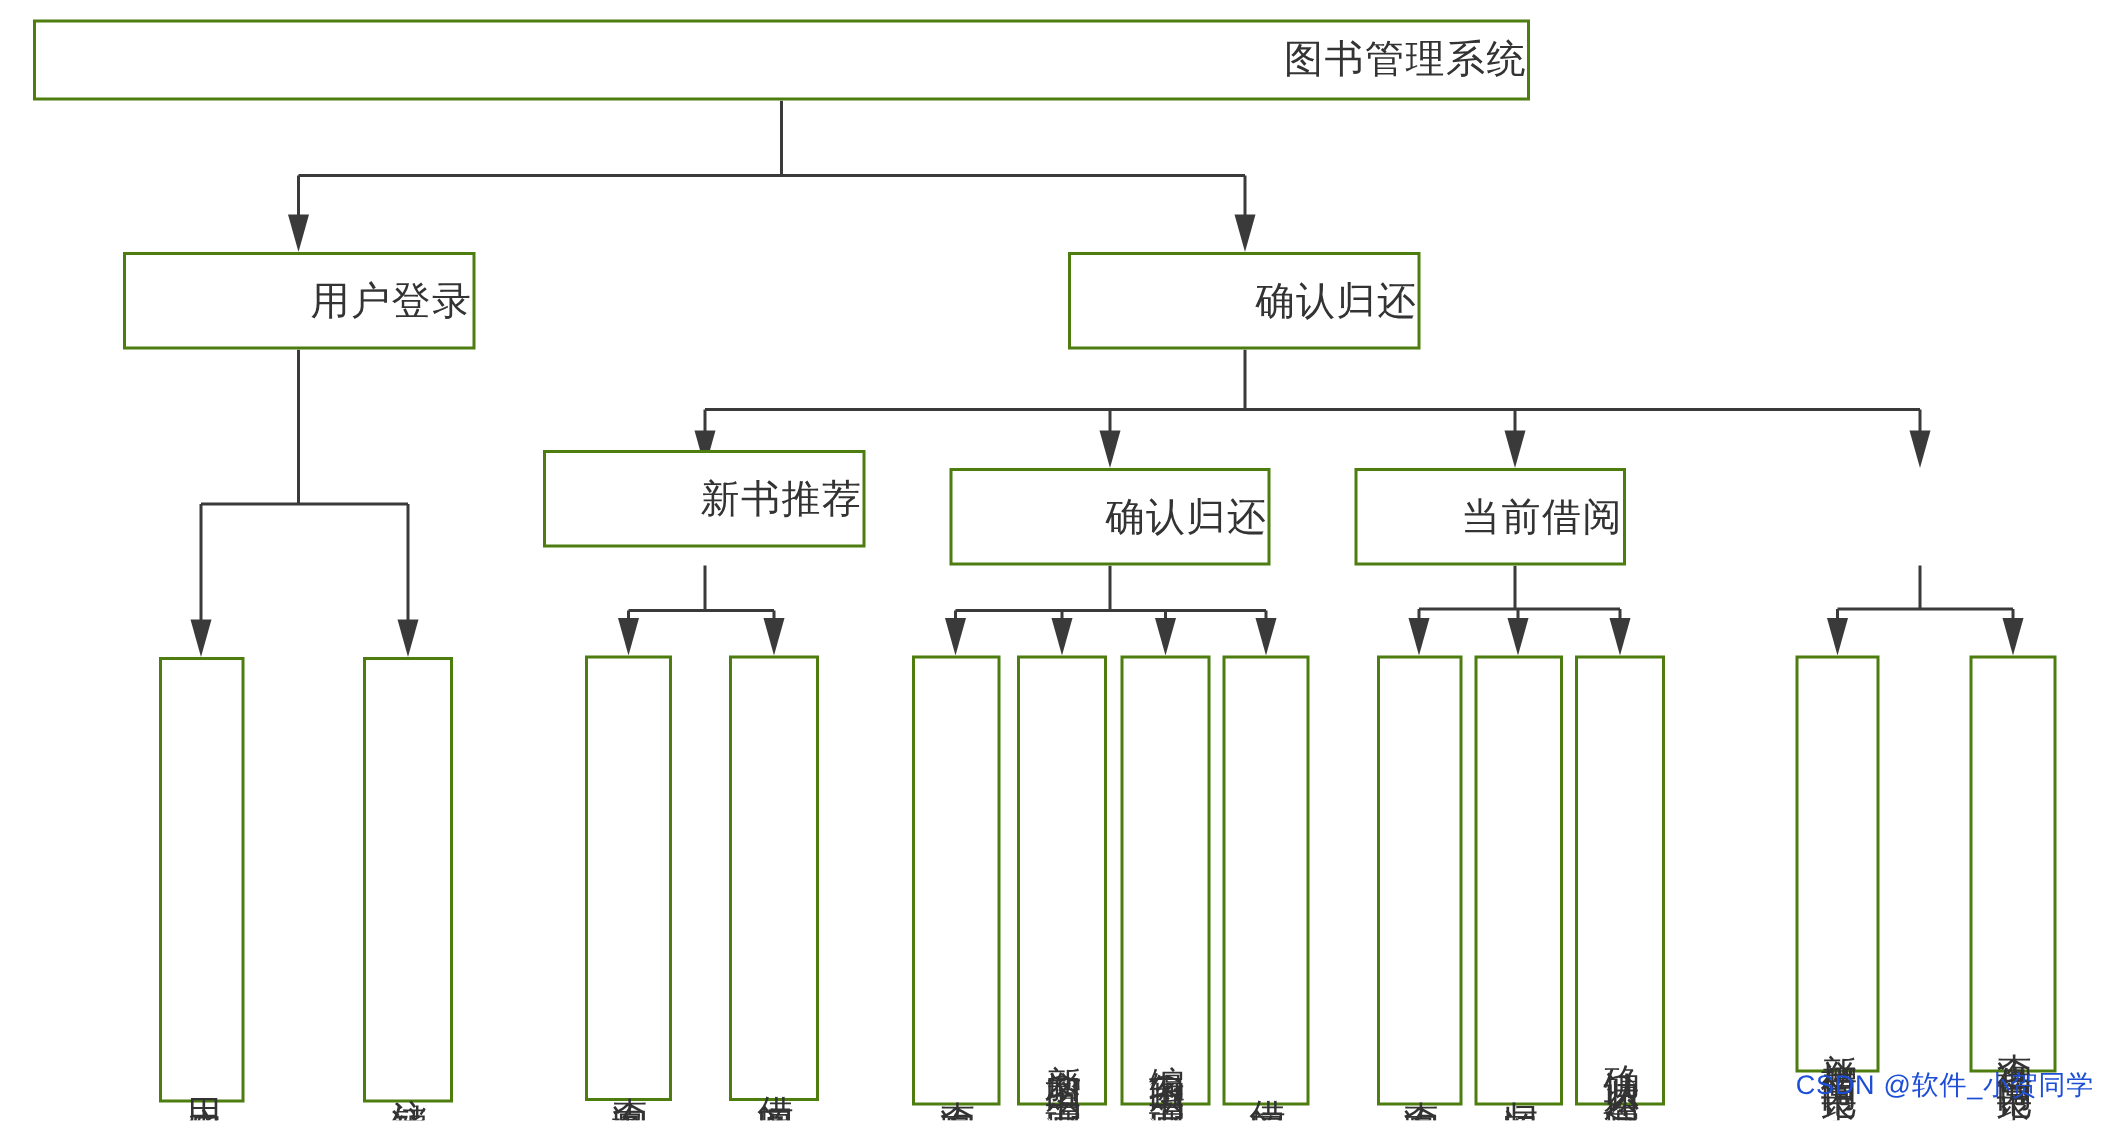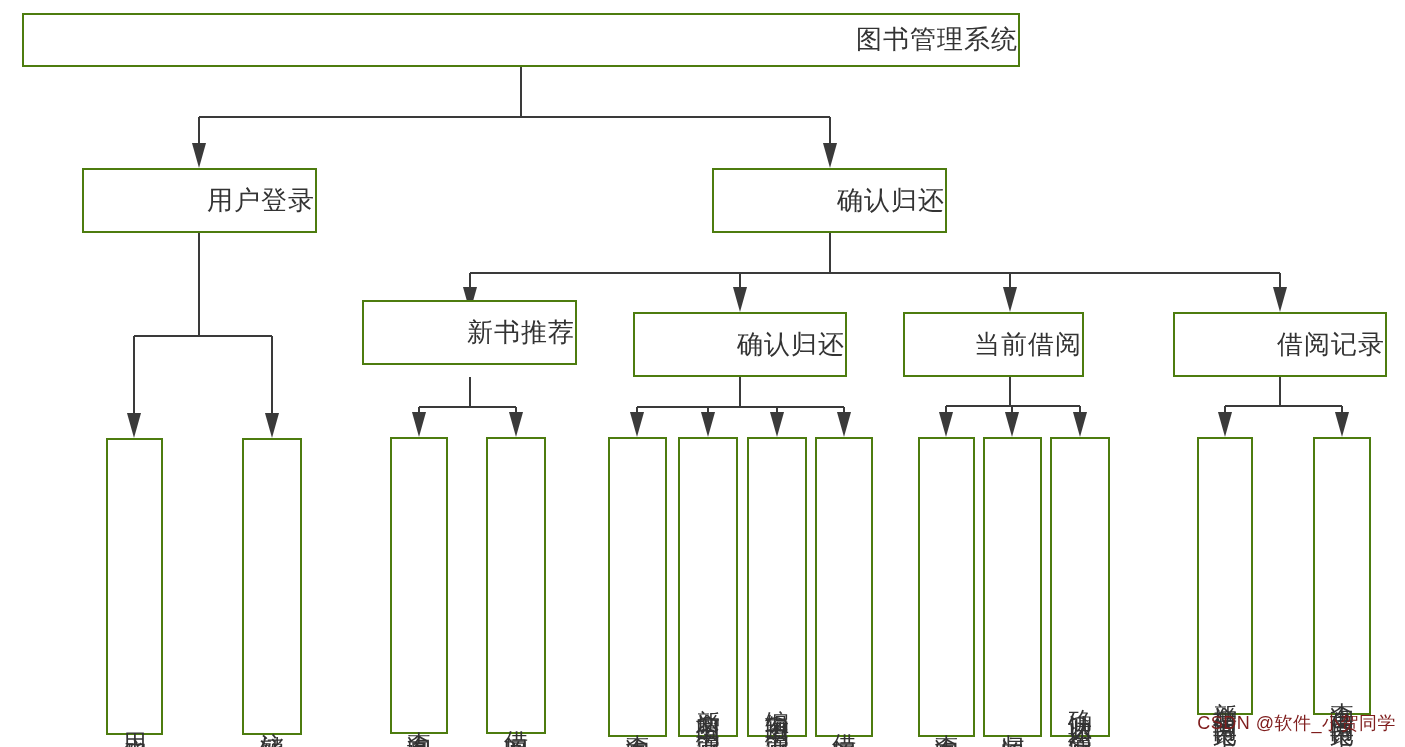--- a/index.html
+++ b/index.html
@@ -12,21 +12,21 @@
     display:flex;align-items:center;justify-content:flex-end;text-align:center;
   }
   .node.h{font-size:26px;letter-spacing:1px;line-height:1.2;}
   .node.v{
     font-size:24px;line-height:1;letter-spacing:5px;
     writing-mode:vertical-rl;text-orientation:mixed;
   }
   .node span{display:block;}
   .watermark{
     position:absolute;right:9px;bottom:12px;z-index:3;
-    font-size:18px;color:#7f1d1d;letter-spacing:0.5px;white-space:nowrap;text-align:right;
+    font-size:18px;color:#1d4ed8;letter-spacing:0.5px;white-space:nowrap;text-align:right;
   }
 </style>
 </head>
 <body>
 
 <div class="canvas">
 
   <svg class="wires" width="1405" height="747" viewBox="0 0 1405 747">
     <path d="M521 67 V117 M199 117 H830 M830 233 V273 M470 273 H1280
              M199 233 V336 M134 336 H272
@@ -89,23 +89,20 @@
 
   <div class="node h" style="left:362px;top:300px;width:215px;height:65px">
     <span>新书推荐</span>
   </div>
   <div class="node h" style="left:633px;top:312px;width:214px;height:65px">
     <span>确认归还</span>
   </div>
   <div class="node h" style="left:903px;top:312px;width:181px;height:65px">
     <span>当前借阅</span>
   </div>
-  <div class="node h" style="left:1173px;top:312px;width:214px;height:65px">
-    <span>借阅记录</span>
-  </div>
 
   <div class="node v" style="left:106px;top:438px;width:57px;height:297px">
     <span>用户登录</span>
   </div>
   <div class="node v" style="left:242px;top:438px;width:60px;height:297px">
     <span>注销登录</span>
   </div>
 
   <div class="node v" style="left:390px;top:437px;width:58px;height:297px">
     <span>查询图书</span>

